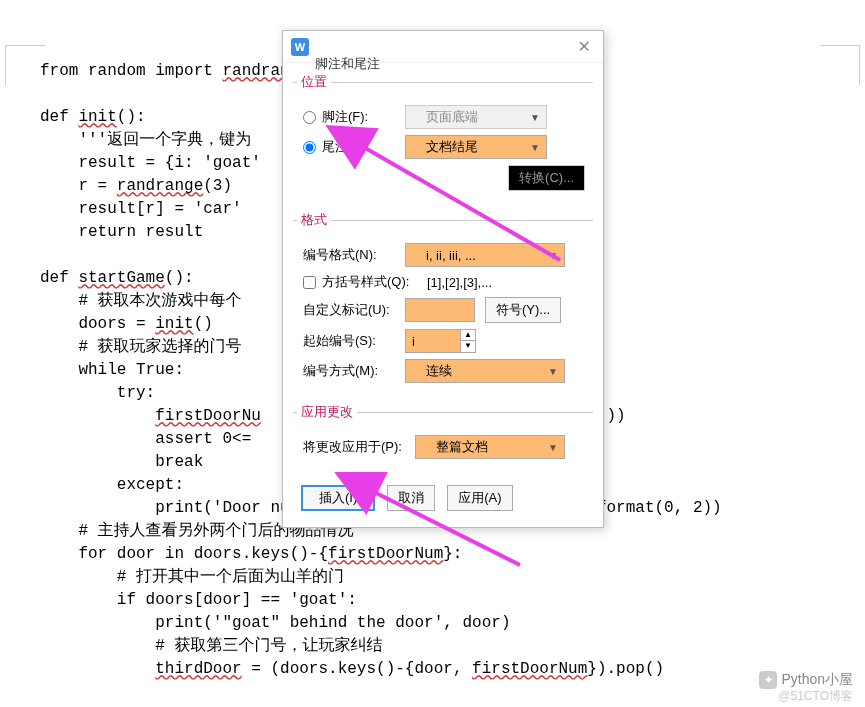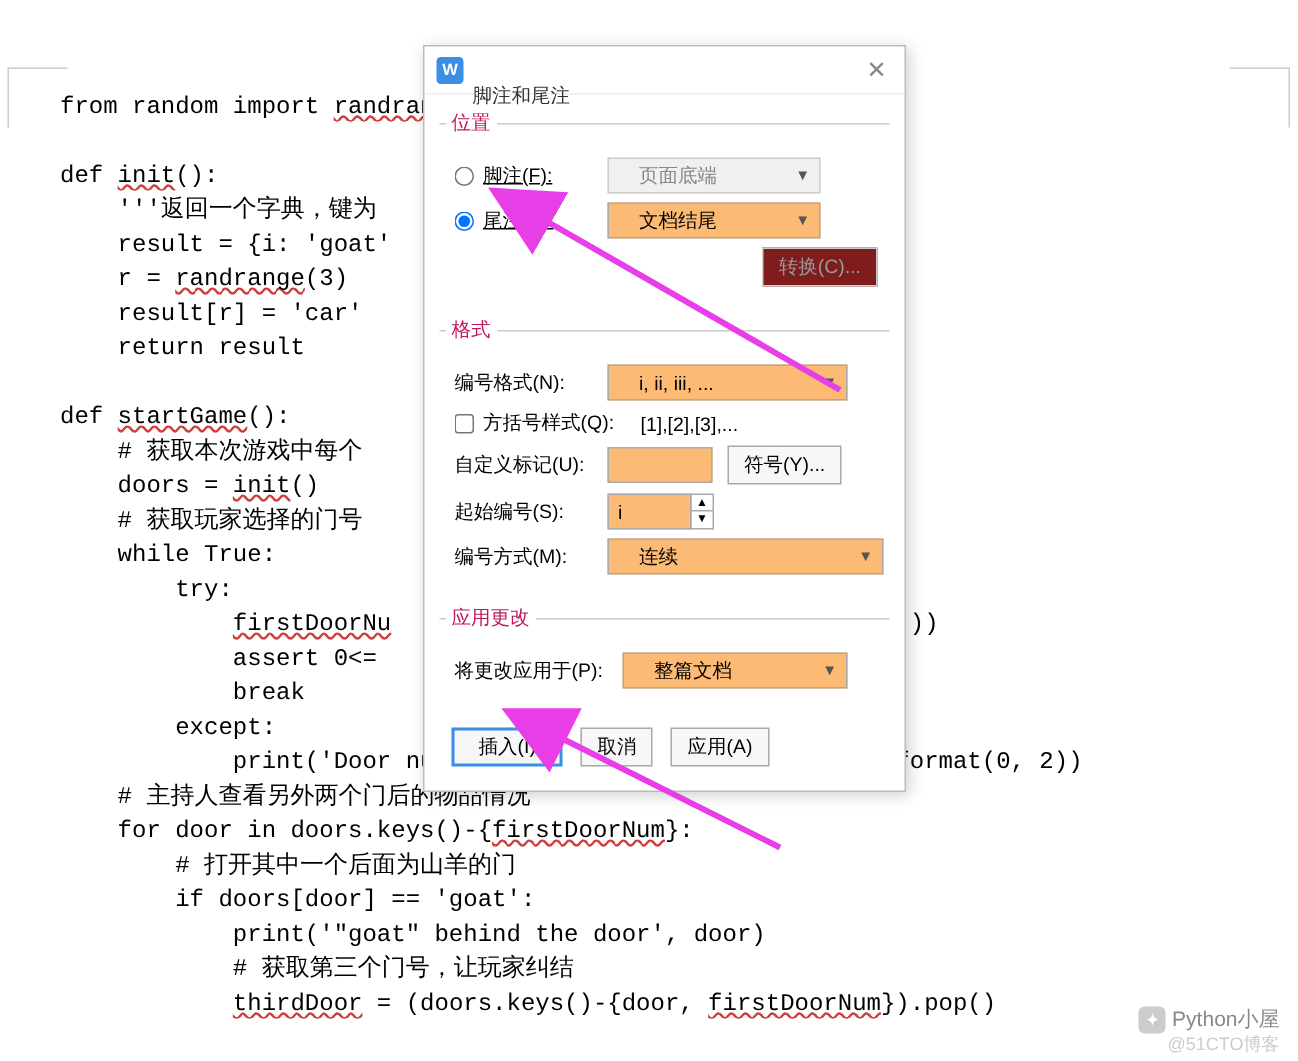--- a/index.html
+++ b/index.html
@@ -97,30 +97,30 @@
 .btn {
   border: 1px solid #aaa;
   background: #f7f7f7;
   padding: 4px 10px;
   font-size: 13px;
   cursor: pointer;
   height: 26px;
   display: flex;
   align-items: center;
 }
-.btn.disabled { color: #999; border-color: #ccc; background: #7f1d1d; }
+.btn.disabled { color: #999; border-color: #ccc; background: #000000; }
 .btn-row {
   display: flex;
   justify-content: flex-start;
   gap: 12px;
   padding: 6px 8px;
 }
 .btn.primary { border: 2px solid #3a8ee6; padding: 3px 16px; }
 input[type=checkbox] { margin-right: 6px; }
-.radio-wrap { display: flex; align-items: center; text-decoration: underline; }
+.radio-wrap { display: flex; align-items: center; }
 .radio-wrap input { margin-right: 6px; }
 .arrow-svg { position: absolute; pointer-events: none; }
 .watermark {
   position: absolute;
   right: 12px;
   bottom: 18px;
   font-size: 14px;
   color: #888;
   display: flex;
   align-items: center;
@@ -235,21 +235,21 @@
         <div class="text-in" style="width:56px;justify-content:flex-start">
           <span>i</span>
         </div>
         <div style="display:flex;flex-direction:column;margin-left:-1px">
           <div style="border:1px solid #aaa;height:12px;width:16px;font-size:8px;text-align:center;line-height:10px">▲</div>
           <div style="border:1px solid #aaa;border-top:none;height:12px;width:16px;font-size:8px;text-align:center;line-height:10px">▼</div>
         </div>
       </div>
       <div class="row">
         <span class="lbl">编号方式(M):</span>
-        <div class="select" style="width:184px">
+        <div class="select" style="width:160px">
           <span>连续</span>
             <span class="caret">▼</span>
         </div>
       </div>
     </fieldset>
 
     <fieldset>
       <legend>应用更改</legend>
       <div class="row">
         <span class="lbl" style="width:118px">将更改应用于(P):</span>

